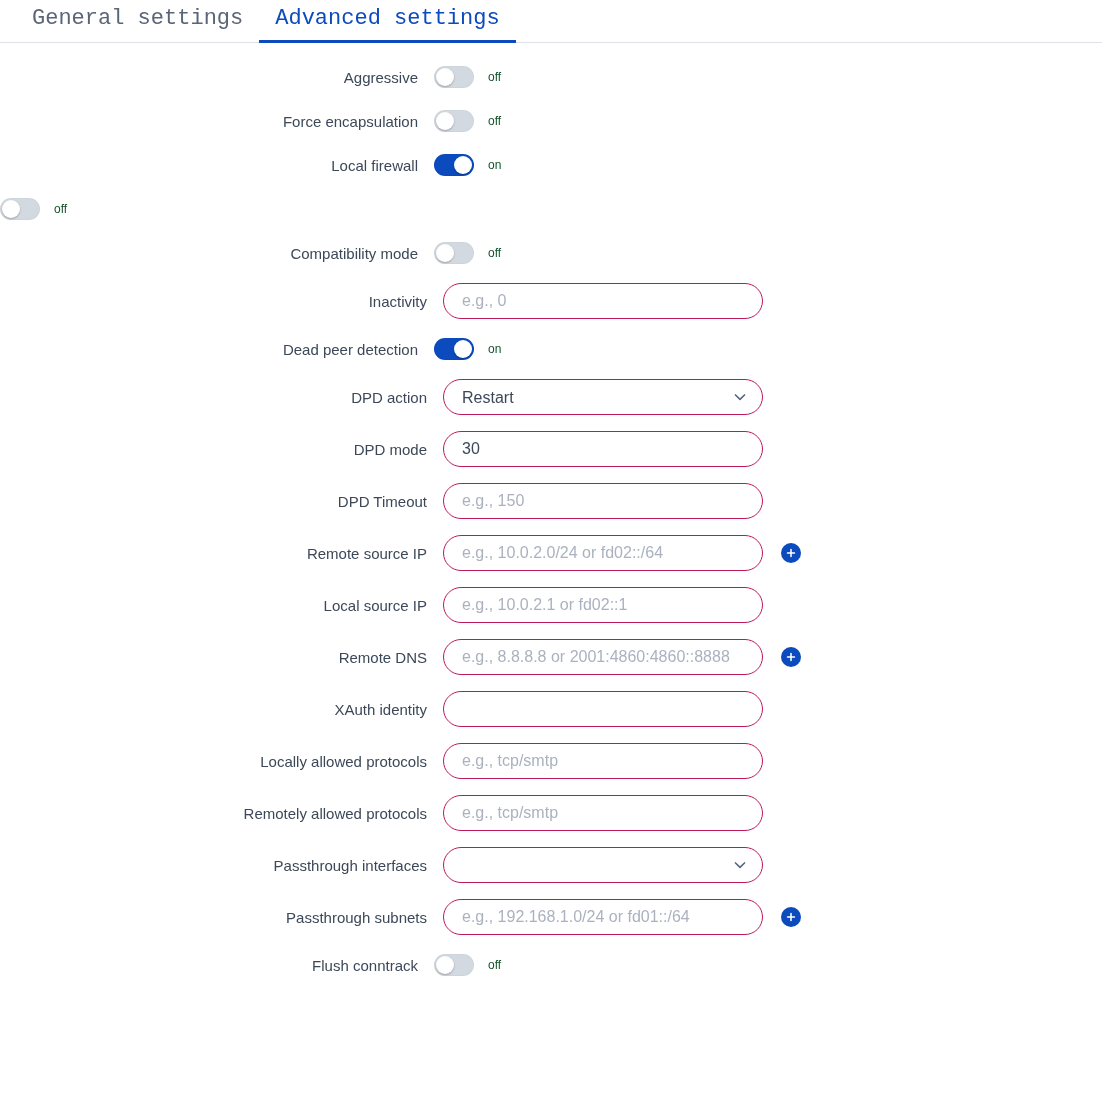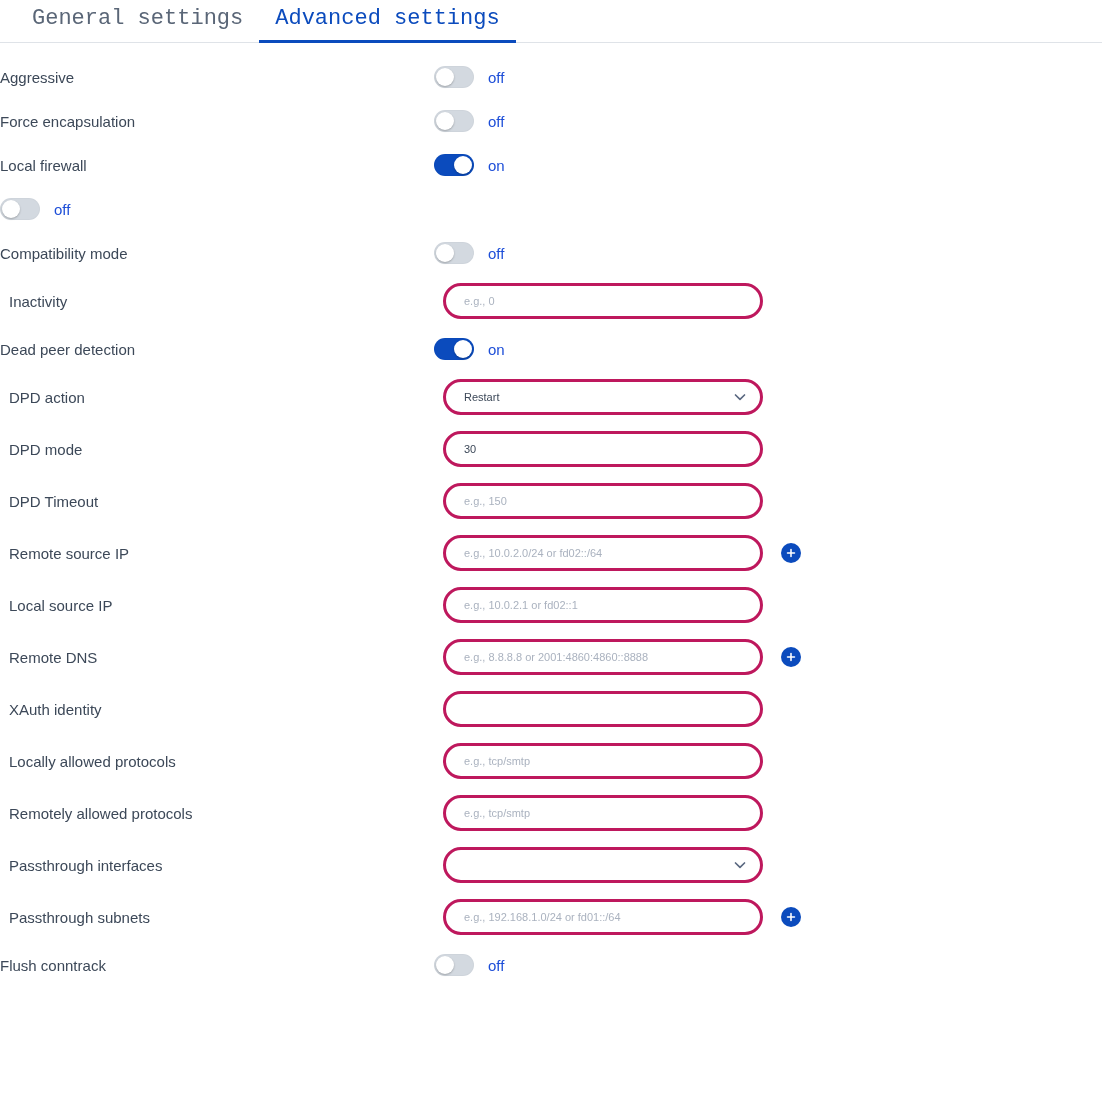--- a/index.html
+++ b/index.html
@@ -58,21 +58,21 @@
   .row {
     display: flex;
     align-items: center;
     margin-bottom: 8px;
   }
   .row.toggle-row { height: 36px; }
   .row.field-row  { height: 44px; padding-left: 9px; }
 
   .label {
     width: 434px;
-    text-align: left;
+    text-align: right;
     padding-right: 16px;
     box-sizing: border-box;
     font-size: 15px;
     color: #3c4858;
     white-space: nowrap;
   }
 
   .control {
     display: flex;
     align-items: center;
@@ -101,36 +101,36 @@
     transition: none;
   }
   .switch.on {
     background: #0b4bbd;
   }
   .switch.on .knob {
     left: 20px;
   }
   .switch-state {
     margin-left: 14px;
-    font-size: 15px;
-    color: #1d4ed8;
+    font-size: 12px;
+    color: #14532d;
   }
 
   
   .input,
   .select,
   .textarea {
     width: 320px;
     height: 36px;
     box-sizing: border-box;
-    border: 3px solid #be185d;
+    border: 1px solid #be185d;
     border-radius: 18px;
     background: #ffffff;
     padding: 0 18px;
-    font-size: 11px;
+    font-size: 16px;
     font-family: inherit;
     color: #3c4858;
     outline: none;
   }
   .input::placeholder,
   .textarea::placeholder {
     color: #aab2bf;
   }
   .textarea {
     resize: vertical;

